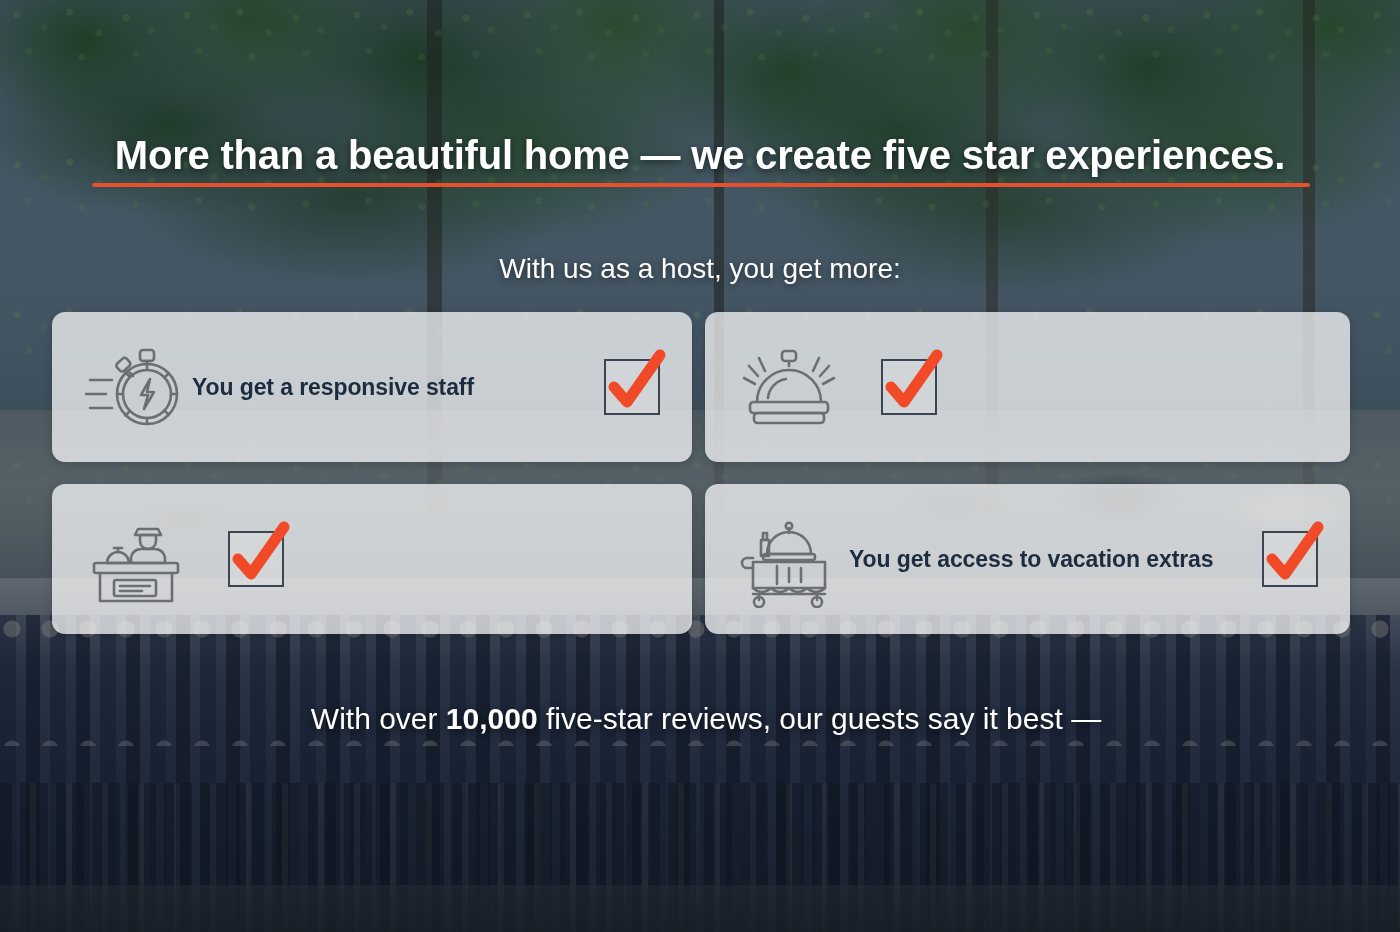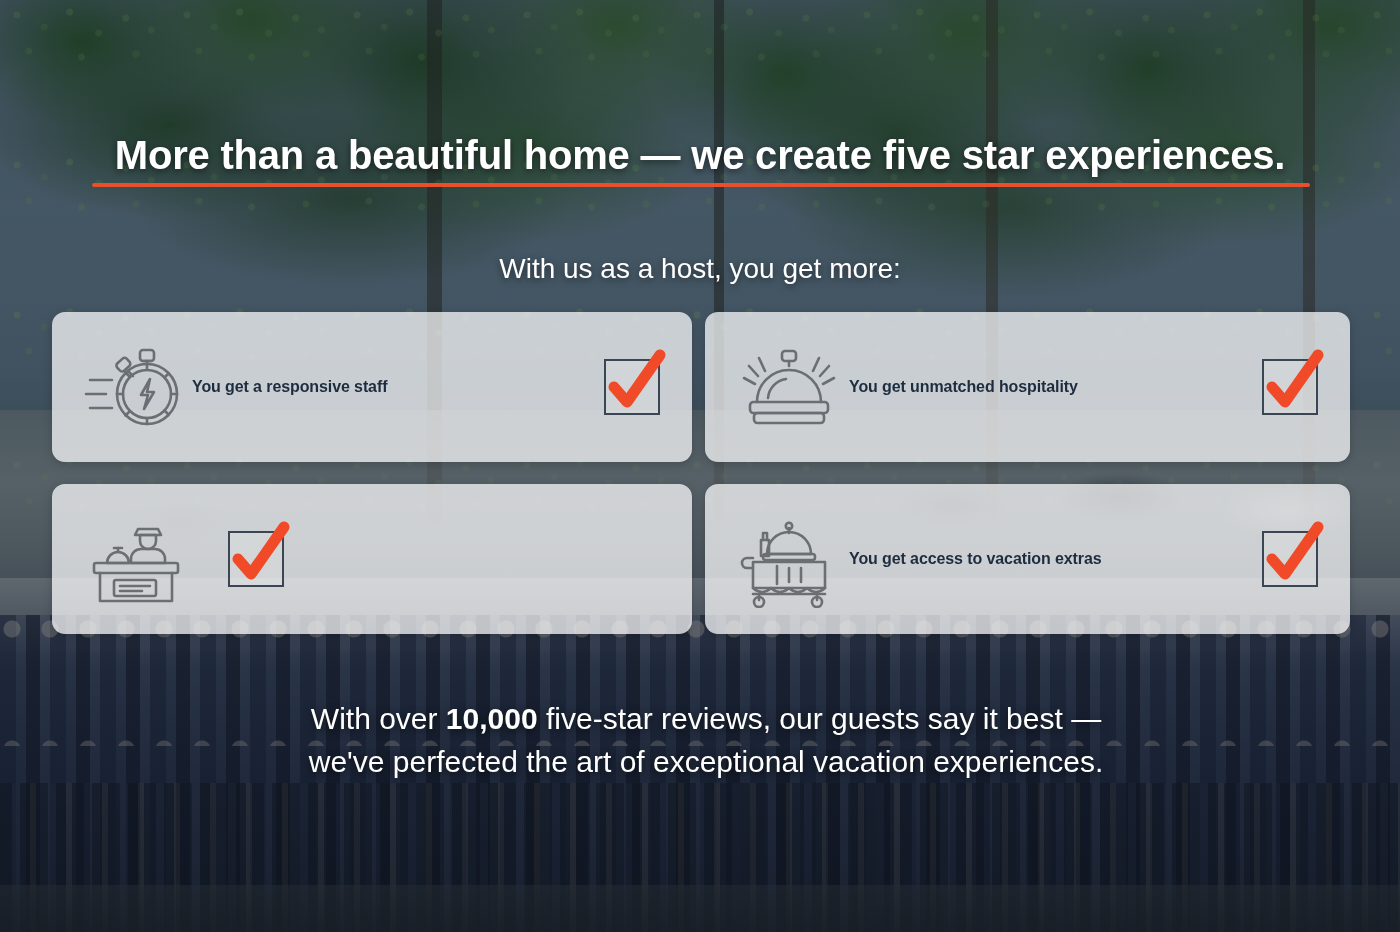--- a/index.html
+++ b/index.html
@@ -191,21 +191,21 @@
     min-width: 120px;
     display: flex;
     align-items: center;
     justify-content: center;
     margin-left: 24px;
   }
   .card-icon svg { display: block; }
   .card-label {
     flex: 1;
     color: #1d2c3f;
-    font-size: 16px;
+    font-size: 23px;
     font-weight: 700;
     letter-spacing: -0.1px;
     white-space: nowrap;
   }
   .card:nth-child(1) .card-label,
   .card:nth-child(3) .card-label { margin-left: -4px; }
   .card-check {
     width: 120px;
     min-width: 120px;
     display: flex;
@@ -300,21 +300,20 @@
             <rect x="45" y="11" width="14" height="10" rx="3"></rect>
             <path d="M52 21 v5"></path>
             <path d="M20 62 a32 32 0 0 1 64 0"></path>
             <path d="M31 58 a21 21 0 0 1 18 -19"></path>
             <rect x="13" y="62" width="78" height="11" rx="3.5"></rect>
             <rect x="17" y="73" width="70" height="10" rx="3.5"></rect>
             <path d="M22 18 l6 13 M12 26 l9 10 M7 38 l11 6"></path>
             <path d="M82 18 l-6 13 M92 26 l-9 10 M97 38 l-11 6"></path>
           </svg>
         </div>
-        <div class="card-label">You get unmatched hospitality</div>
         <div class="card-check">
           <div class="checkbox">
             <svg width="70" height="74" viewBox="0 0 70 74">
               <path d="M14 42 L27 57 L60 10" stroke="#f04a28" stroke-width="11" stroke-linecap="round" stroke-linejoin="round" fill="none"></path>
             </svg>
           </div>
         </div>
       </div>
 
       <div class="card">
@@ -367,17 +366,16 @@
               <path d="M14 42 L27 57 L60 10" stroke="#f04a28" stroke-width="11" stroke-linecap="round" stroke-linejoin="round" fill="none"></path>
             </svg>
           </div>
         </div>
       </div>
 
     </div>
 
     <div class="footer-text">
       <span>With over </span><b>10,000</b><span> five-star reviews, our guests say it best —</span><br>
-      <span>we've perfected the art of exceptional vacation experiences.</span>
     </div>
 
   </div>
 </div>
 
 </body></html>

